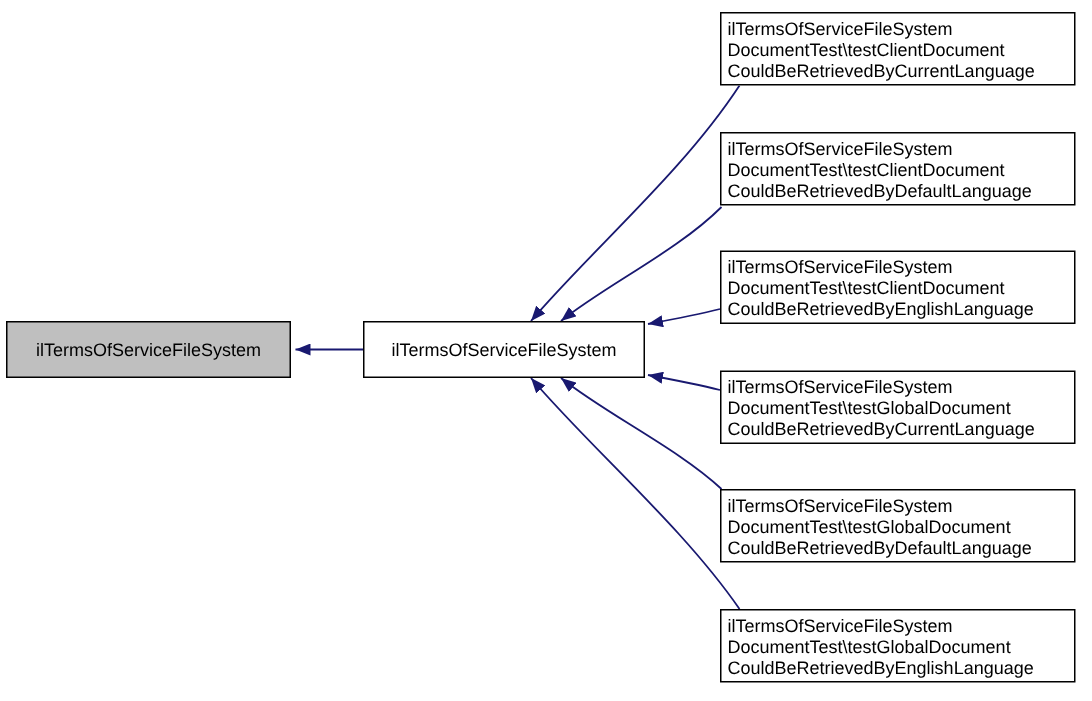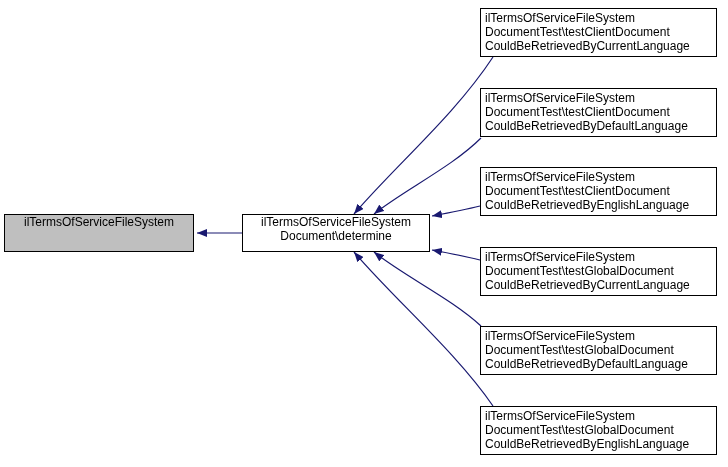--- a/index.html
+++ b/index.html
@@ -17,21 +17,21 @@
   }
   svg.edges{position:absolute;left:0;top:0;width:728px;height:467px;display:block;}
   .edge{stroke:var(--edge);stroke-width:1.2;fill:none;marker-end:url(#arrowhead);}
   #arrowhead path{fill:var(--edge);stroke:none;}
   .node{
     position:absolute;box-sizing:border-box;
     border:1px solid var(--node-border);
     background:var(--node-fill);
     color:var(--text);
     font-size:12px;line-height:14px;
-    display:flex;flex-direction:column;justify-content:flex-start;
+    display:flex;flex-direction:column;justify-content:center;
   }
   .node span{display:block;white-space:nowrap;}
   .node.centered{text-align:center;align-items:center;}
   .node.highlight{background:var(--node-highlight-fill);}
   .node.caller{left:480px;width:237px;height:49px;padding:2px 4px;text-align:left;align-items:flex-start;}
   .node.hub{left:242px;top:214px;width:188px;height:38px;}
   .node.source{left:4px;top:214px;width:190px;height:38px;}
 </style>
 </head>
 <body>
@@ -52,21 +52,20 @@
     <path class="edge" d="M481,326 C452,299 404,276 374,252"></path>
     <path class="edge" d="M493,406 C455,351 395,300 354,252"></path>
   </svg>
 
   <div class="node source centered highlight">
     <span>ilTermsOfServiceFileSystem</span>
   </div>
 
   <div class="node hub centered">
     <span>ilTermsOfServiceFileSystem</span>
-    <span>Document\determine</span>
   </div>
 
   <div class="node caller" style="top:8px">
     <span>ilTermsOfServiceFileSystem</span>
     <span>DocumentTest\testClientDocument</span>
     <span>CouldBeRetrievedByCurrentLanguage</span>
   </div>
 
   <div class="node caller" style="top:88px">
     <span>ilTermsOfServiceFileSystem</span>

